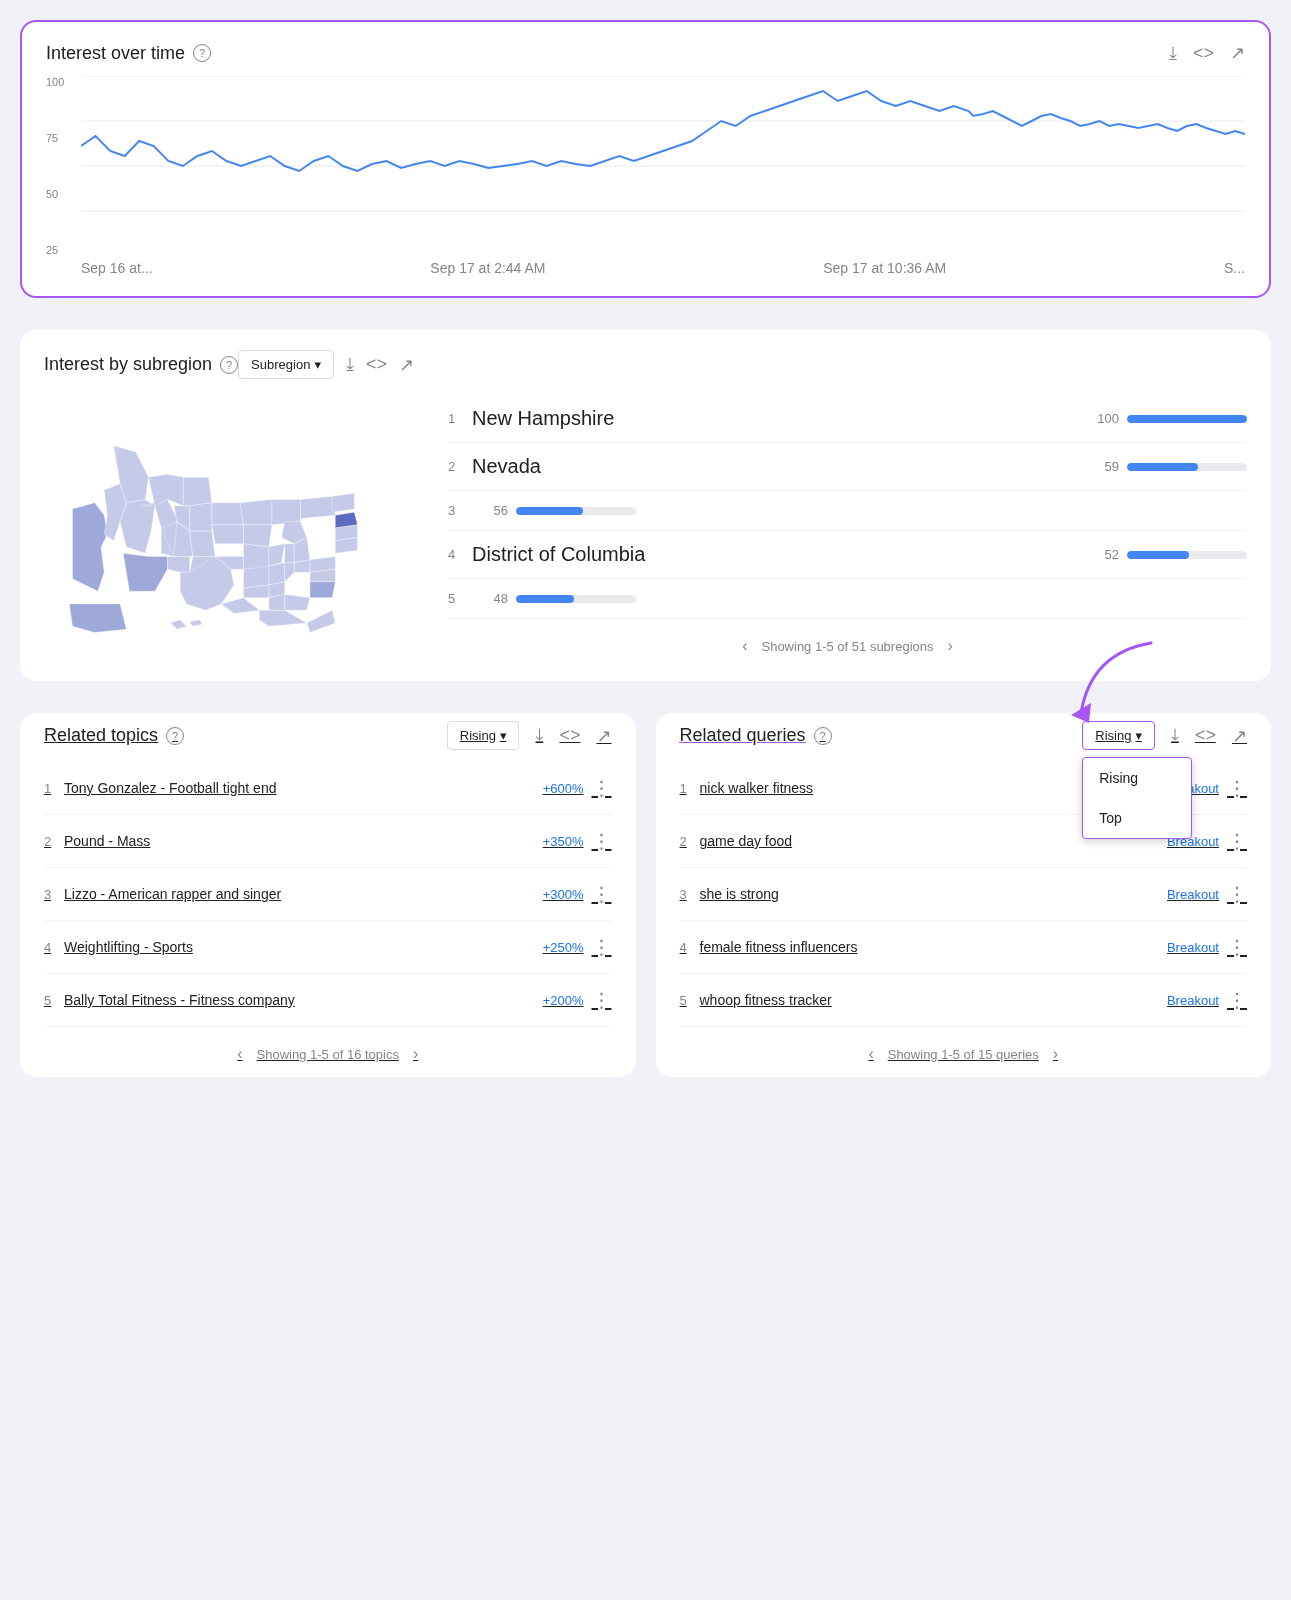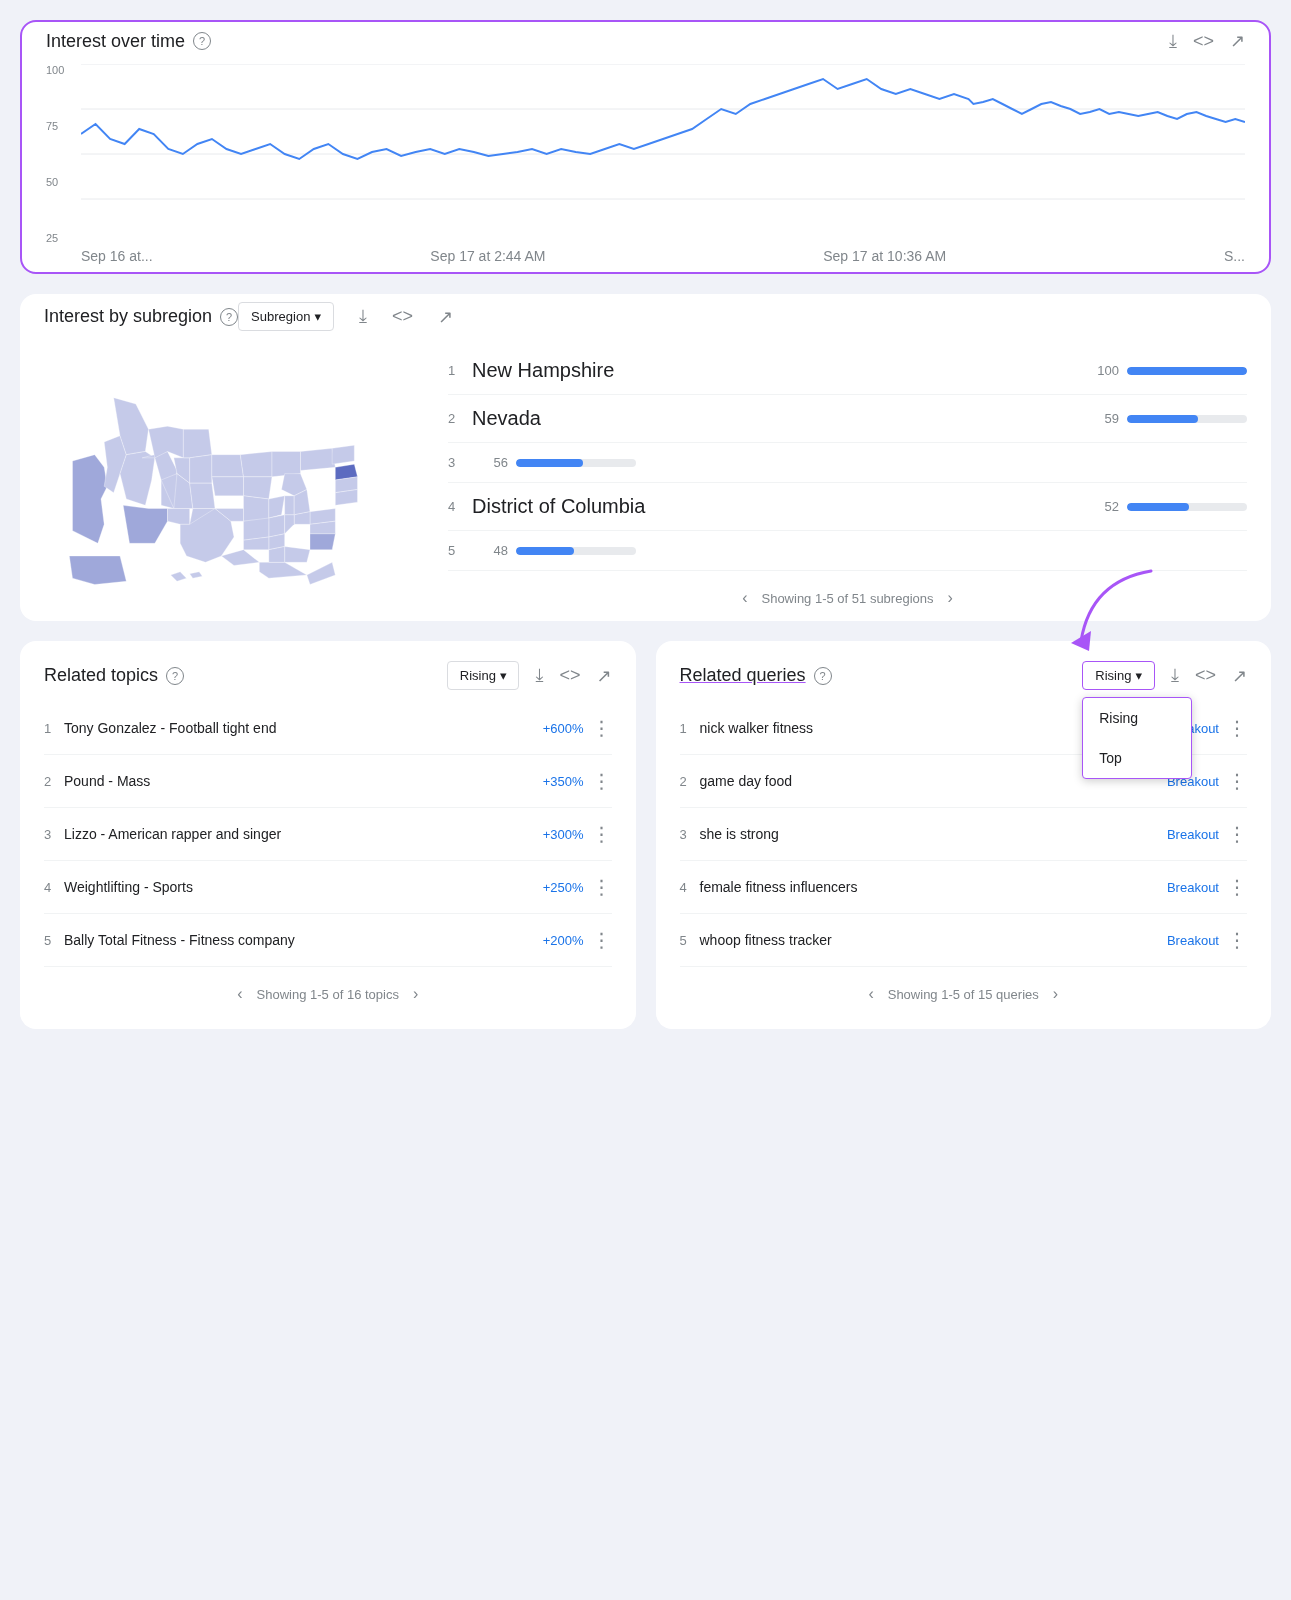--- a/index.html
+++ b/index.html
@@ -10,22 +10,22 @@
       color: #202124;
       width: 1291px;
       min-height: 1600px;
       padding: 20px;
     }
 
     
     .card {
       background: #fff;
       border-radius: 16px;
-      padding: 8px 24px;
-      margin-bottom: 20px;
+      padding: 20px 24px;
+      margin-bottom: 32px;
     }
 
     .interest-over-time-card {
       border: 2.5px solid #a855f7;
     }
 
     .card-header {
       display: flex;
       align-items: center;
       justify-content: space-between;
@@ -129,21 +129,21 @@
     .subregion-header {
       display: flex;
       align-items: center;
       justify-content: flex-start;
       margin-bottom: 16px;
     }
 
     .subregion-header-right {
       display: flex;
       align-items: center;
-      gap: 25px;
+      gap: 12px;
     }
 
     .dropdown-btn {
       display: flex;
       align-items: center;
       gap: 4px;
       border: 1px solid #dadce0;
       border-radius: 4px;
       padding: 6px 12px;
       font-size: 13px;
@@ -213,21 +213,22 @@
     
     .bottom-row {
       display: flex;
       gap: 20px;
     }
 
     .bottom-card {
       flex: 1;
       background: #fff;
       border-radius: 16px;
-      padding: 20px 24px;
+      padding: 8px 24px;
+      text-decoration: underline;
     }
 
     .topic-item {
       display: flex;
       align-items: center;
       padding: 14px 0;
       border-bottom: 1px solid #f1f3f4;
     }
 
     .topic-rank {

